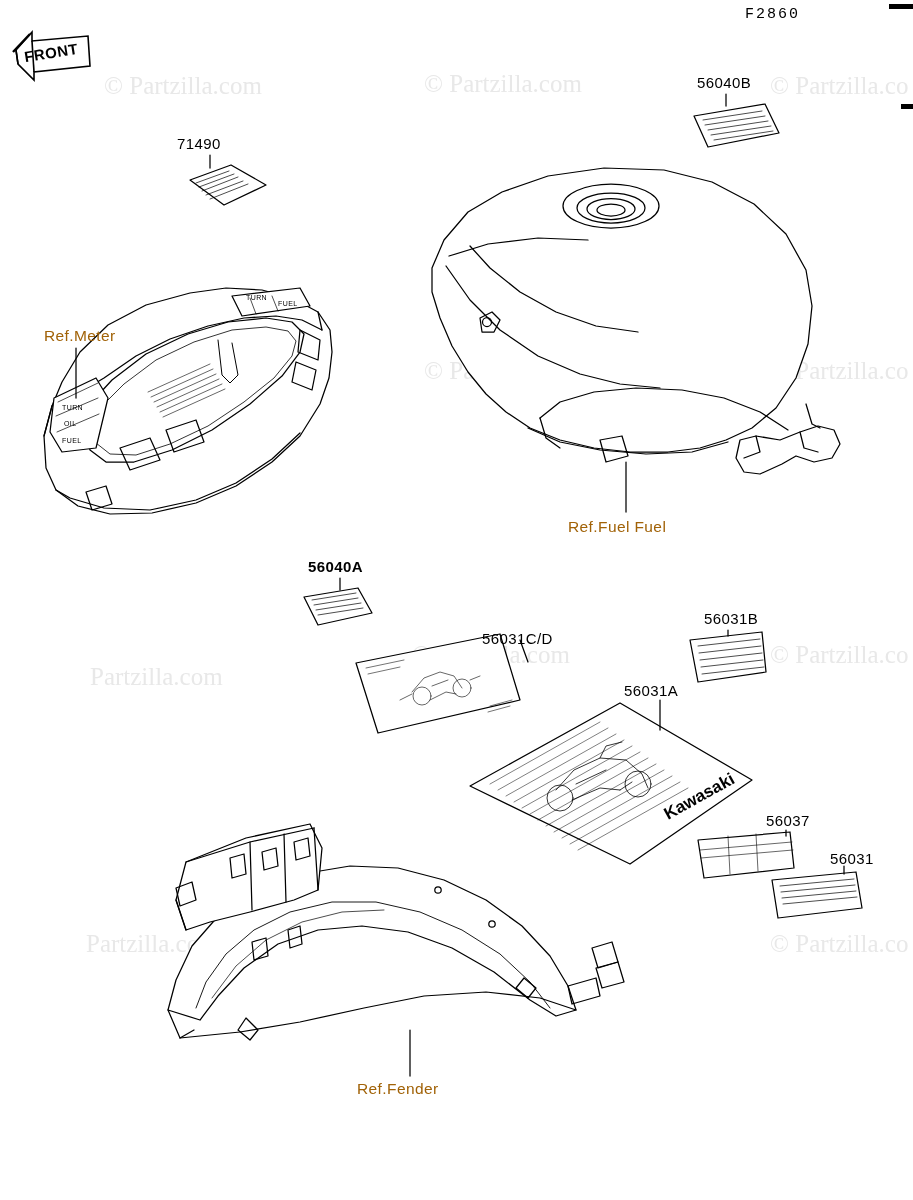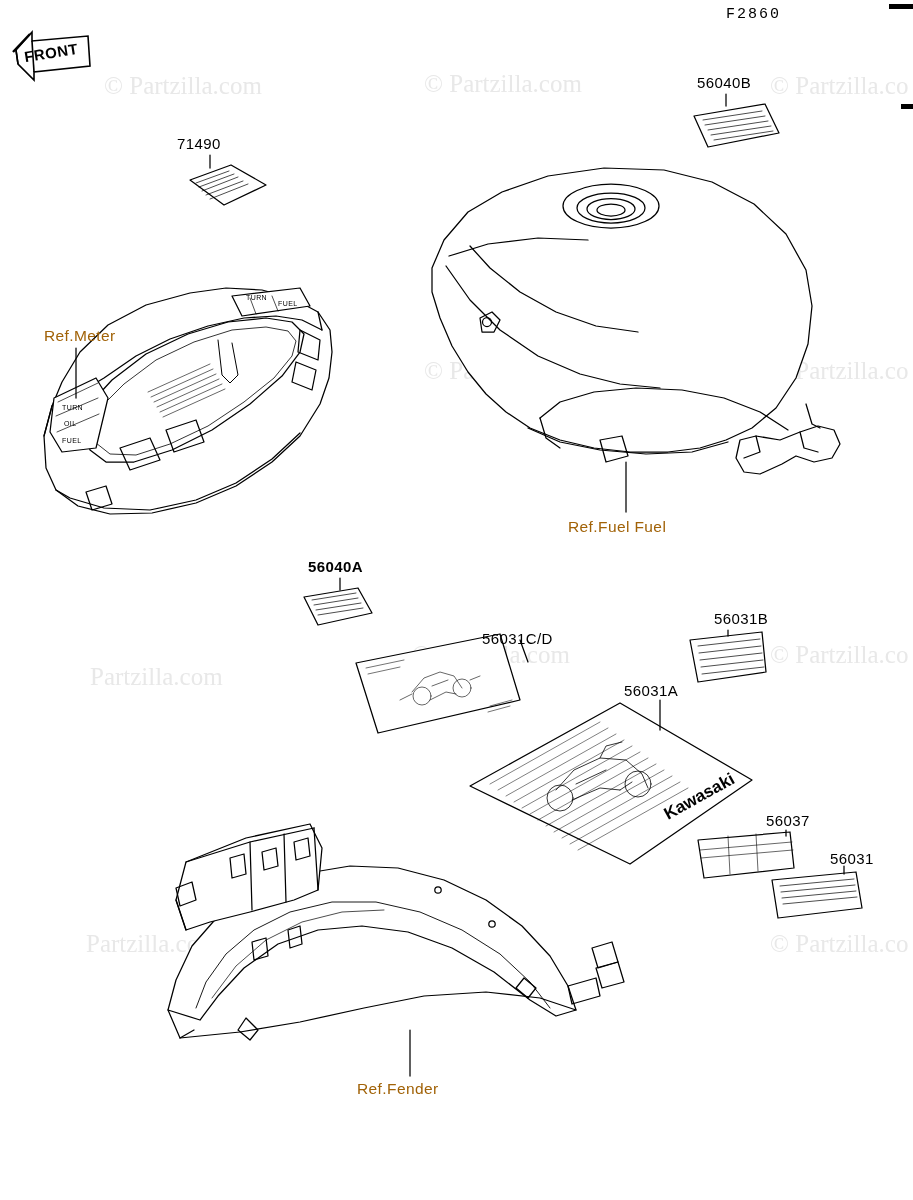--- a/index.html
+++ b/index.html
@@ -76,21 +76,21 @@
   .edge-mark {
     position: absolute;
     background: #000;
   }
 </style>
 </head>
 <body>
 
 <div id="page">
 
-  <div class="fig-code" style="left:726px; top:6px;">F2860</div>
+  <div class="fig-code" style="left:745px; top:6px;">F2860</div>
 
   <div class="edge-mark" style="right:0px; top:4px; width:24px; height:5px;"></div>
   <div class="edge-mark" style="right:0px; top:104px; width:12px; height:5px;"></div>
 
   <div class="front-badge">
     <svg width="86" height="62" viewBox="0 0 86 62">
       <g fill="none" stroke="#000" stroke-width="1.6">
         <path d="M6 28 L22 10 L22 19 L78 14 L80 44 L24 50 L24 58 L8 42 Z" fill="#ffffff"></path>
         <path d="M6 28 L8 42"></path>
         <path d="M22 19 L24 50"></path>
@@ -345,21 +345,21 @@
       </g>
       <path d="M410 1030 L410 1076"></path>
 
     </g>
   </svg>
 
   <div class="part-code" style="left:177px; top:135px;">71490</div>
   <div class="part-code" style="left:697px; top:74px;">56040B</div>
   <div class="part-code" style="left:308px; top:558px;font-weight:bold;">56040A</div>
   <div class="part-code" style="left:482px; top:630px;">56031C/D</div>
-  <div class="part-code" style="left:704px; top:610px;margin-left:10px;">56031B</div>
+  <div class="part-code" style="left:704px; top:610px;">56031B</div>
   <div class="part-code" style="left:624px; top:682px;">56031A</div>
   <div class="part-code" style="left:766px; top:812px;">56037</div>
   <div class="part-code" style="left:830px; top:838px;margin-top:12px;">56031</div>
 
   <div class="ref-label" style="left:44px;  top:327px;">Ref.Meter</div>
   <div class="ref-label" style="left:568px; top:518px;">Ref.Fuel Fuel</div>
   <div class="ref-label" style="left:357px; top:1080px;">Ref.Fender</div>
 
   <div class="part-code" style="left:62px; top:404px; font-size:7px;">TURN</div>
   <div class="part-code" style="left:64px; top:420px; font-size:7px;">OIL</div>

